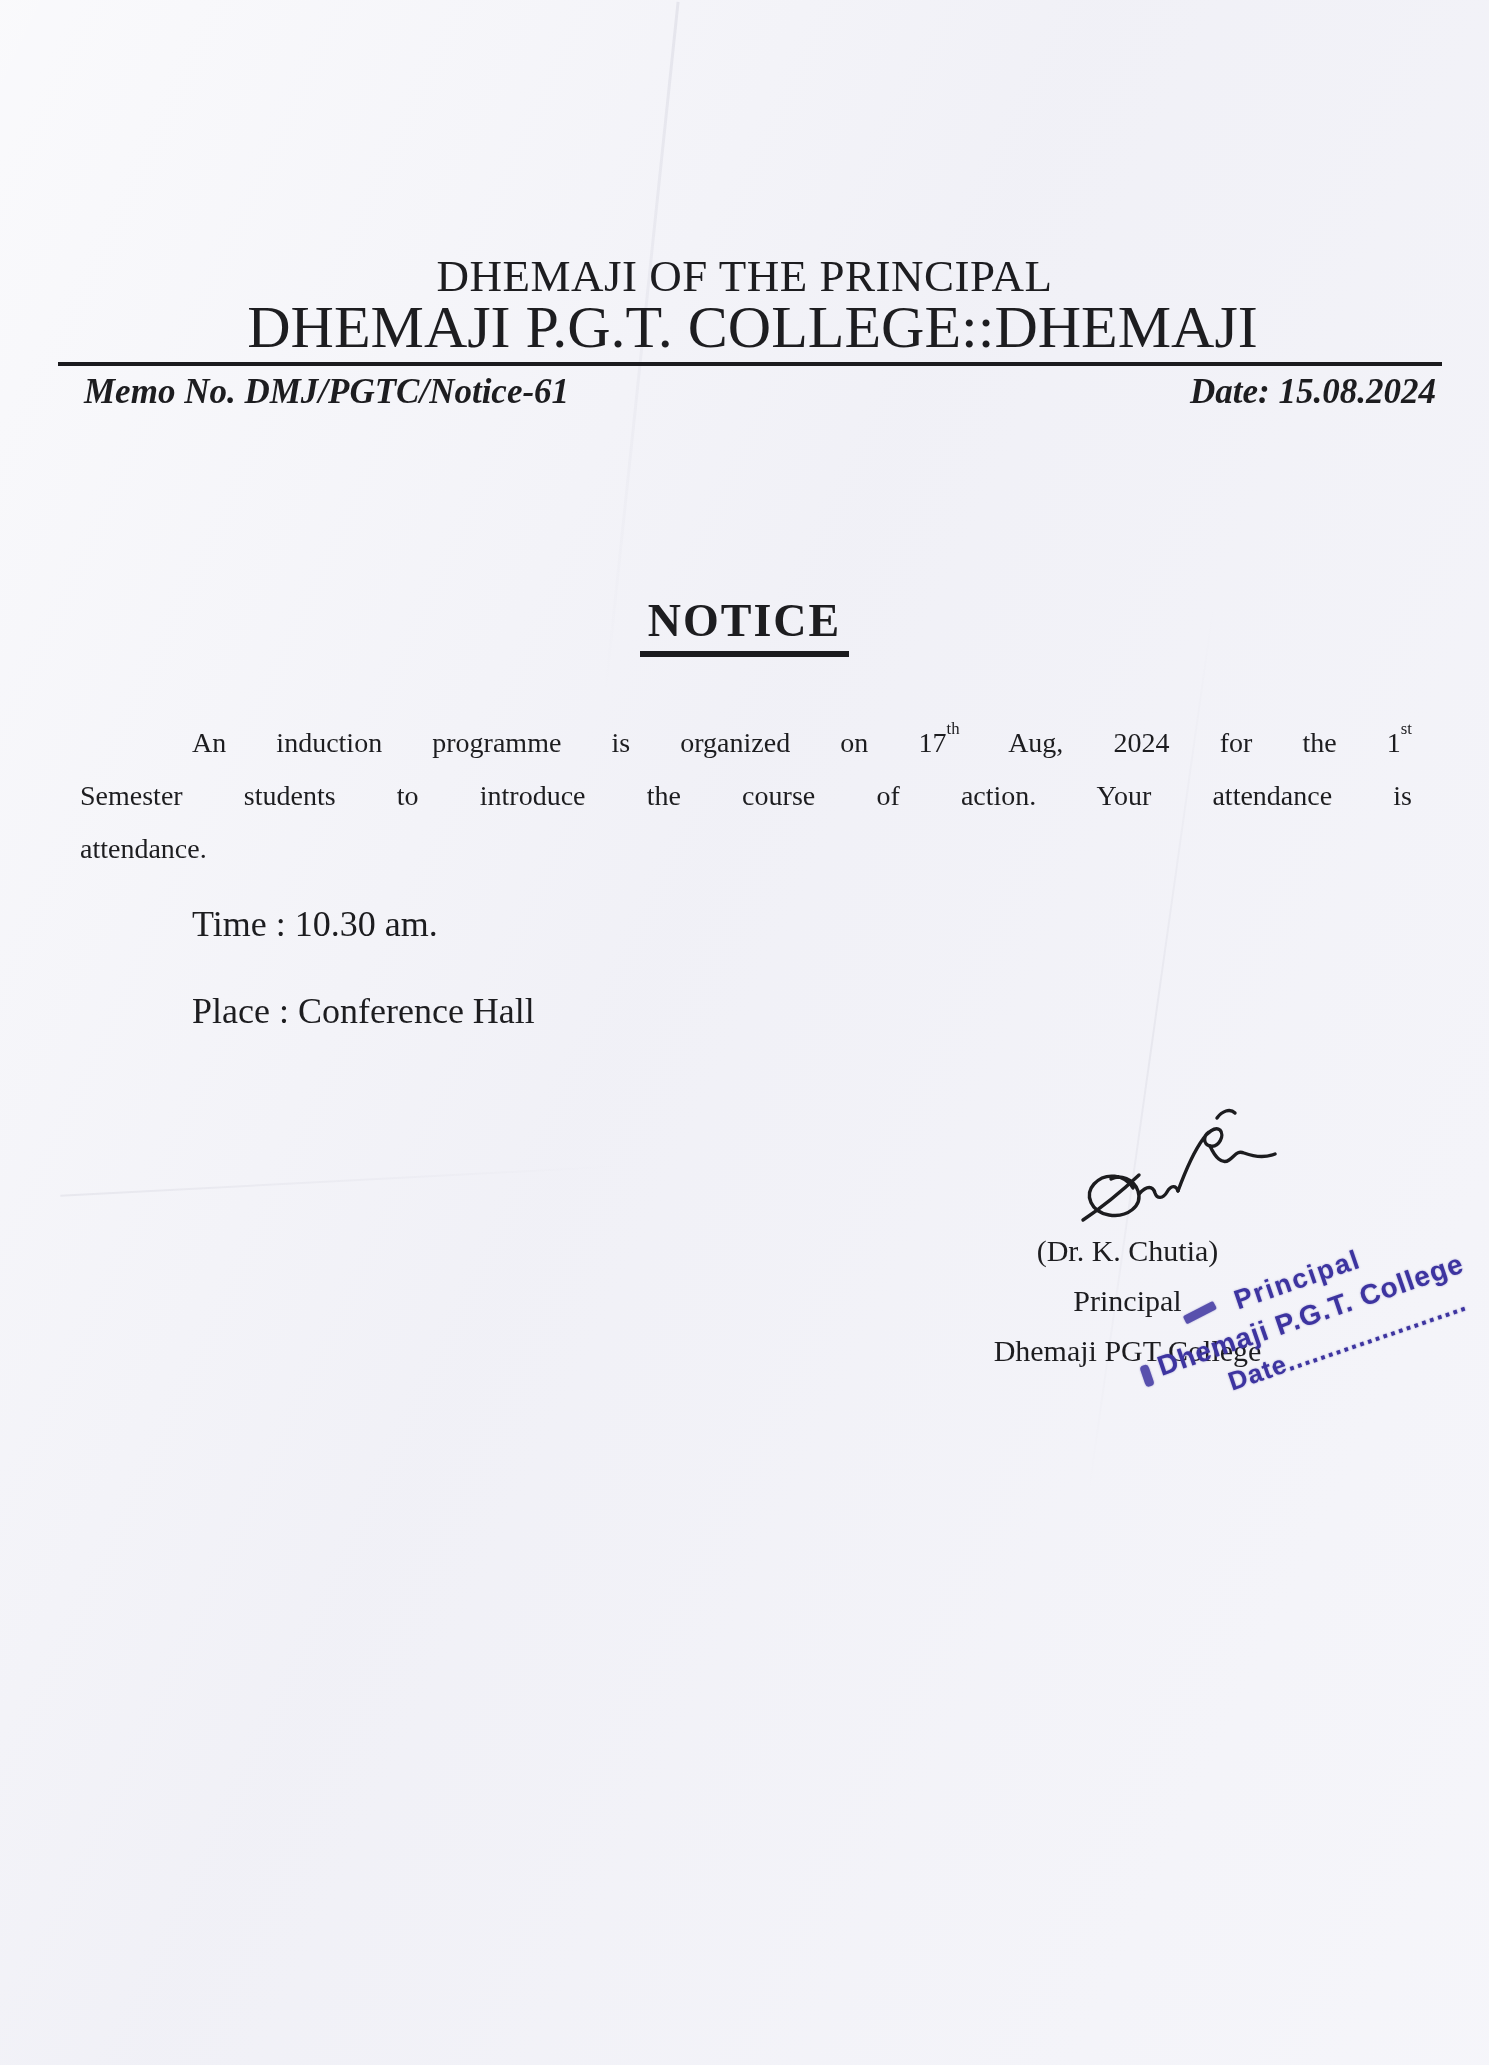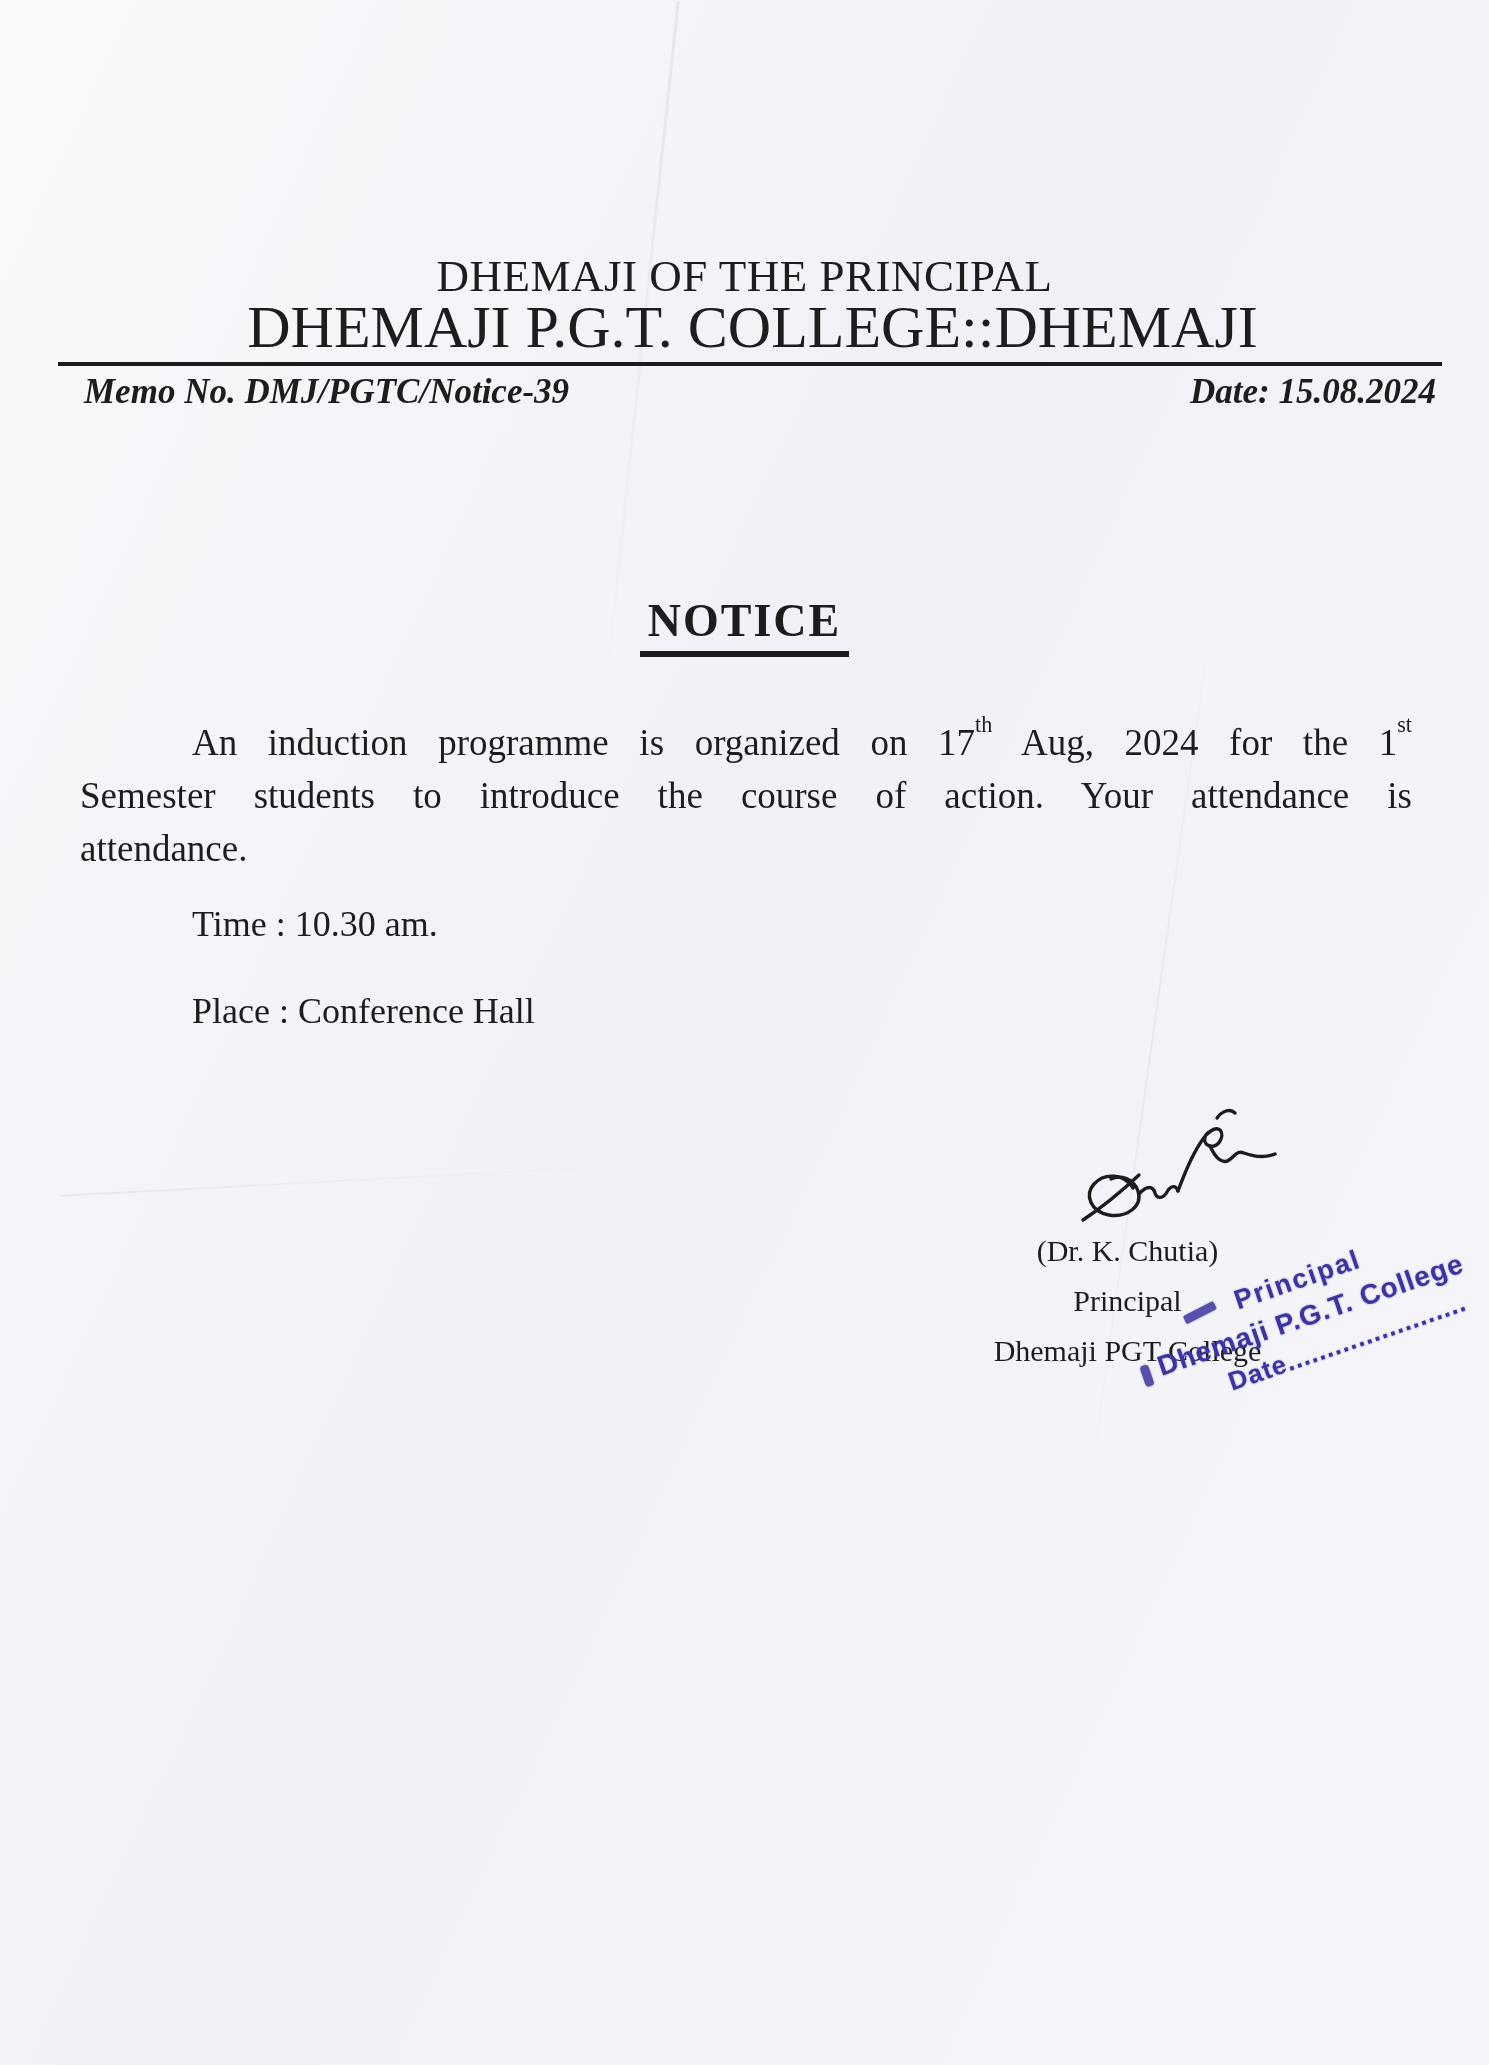--- a/index.html
+++ b/index.html
@@ -31,21 +31,21 @@
 
   .memo-row{position:absolute;left:84px;top:372px;width:1352px;
     display:flex;justify-content:space-between;align-items:flex-start;
     font-style:italic;font-weight:600;font-size:35px;}
 
   .title-wrap{position:absolute;left:0;top:574px;width:100%;text-align:center;margin-top:20px;}
   .title-inner{display:inline-block;font-size:46px;font-weight:700;letter-spacing:2px;
     border-bottom:6px solid #1b1b1e;padding:0 8px 4px 8px;}
 
   .para{position:absolute;left:80px;top:716px;width:1332px;
-    font-size:37px;line-height:53px;}
+    font-size:28px;line-height:53px;}
   .jline{text-align:justify;text-align-last:justify;}
   .line-first{text-indent:112px;}
   .line-last{text-align:left;}
   .para sup{font-size:.6em;position:relative;top:-.45em;line-height:0;}
 
   .info-line{position:absolute;left:192px;font-size:36px;white-space:nowrap;}
   .time-line{top:903px;}
   .place-line{top:990px;}
 
   .sig-svg{position:absolute;left:1075px;top:1098px;width:212px;height:130px;}
@@ -74,21 +74,21 @@
   <div class="crease crease-1"></div>
   <div class="crease crease-2"></div>
   <div class="crease crease-3"></div>
 
   <div class="hdr hdr-office">DHEMAJI OF THE PRINCIPAL</div>
   <div class="hdr hdr-college">DHEMAJI P.G.T. COLLEGE::DHEMAJI</div>
 
   <div class="rule"></div>
 
   <div class="memo-row">
-    <span>Memo No. DMJ/PGTC/Notice-39</span>
+    <span>Memo No. DMJ/PGTC/Notice-61</span>
     <span>Date: 15.08.2024</span>
   </div>
 
   <div class="title-wrap">
     <span class="title-inner">NOTICE</span>
   </div>
 
   <div class="para">
     <div class="jline line-first"><span>An induction programme is organized on 17</span><sup>th</sup><span> Aug, 2024 for the 1</span><sup>st</sup></div>
     <div class="jline">Semester students to introduce the course of action. Your attendance is</div>

